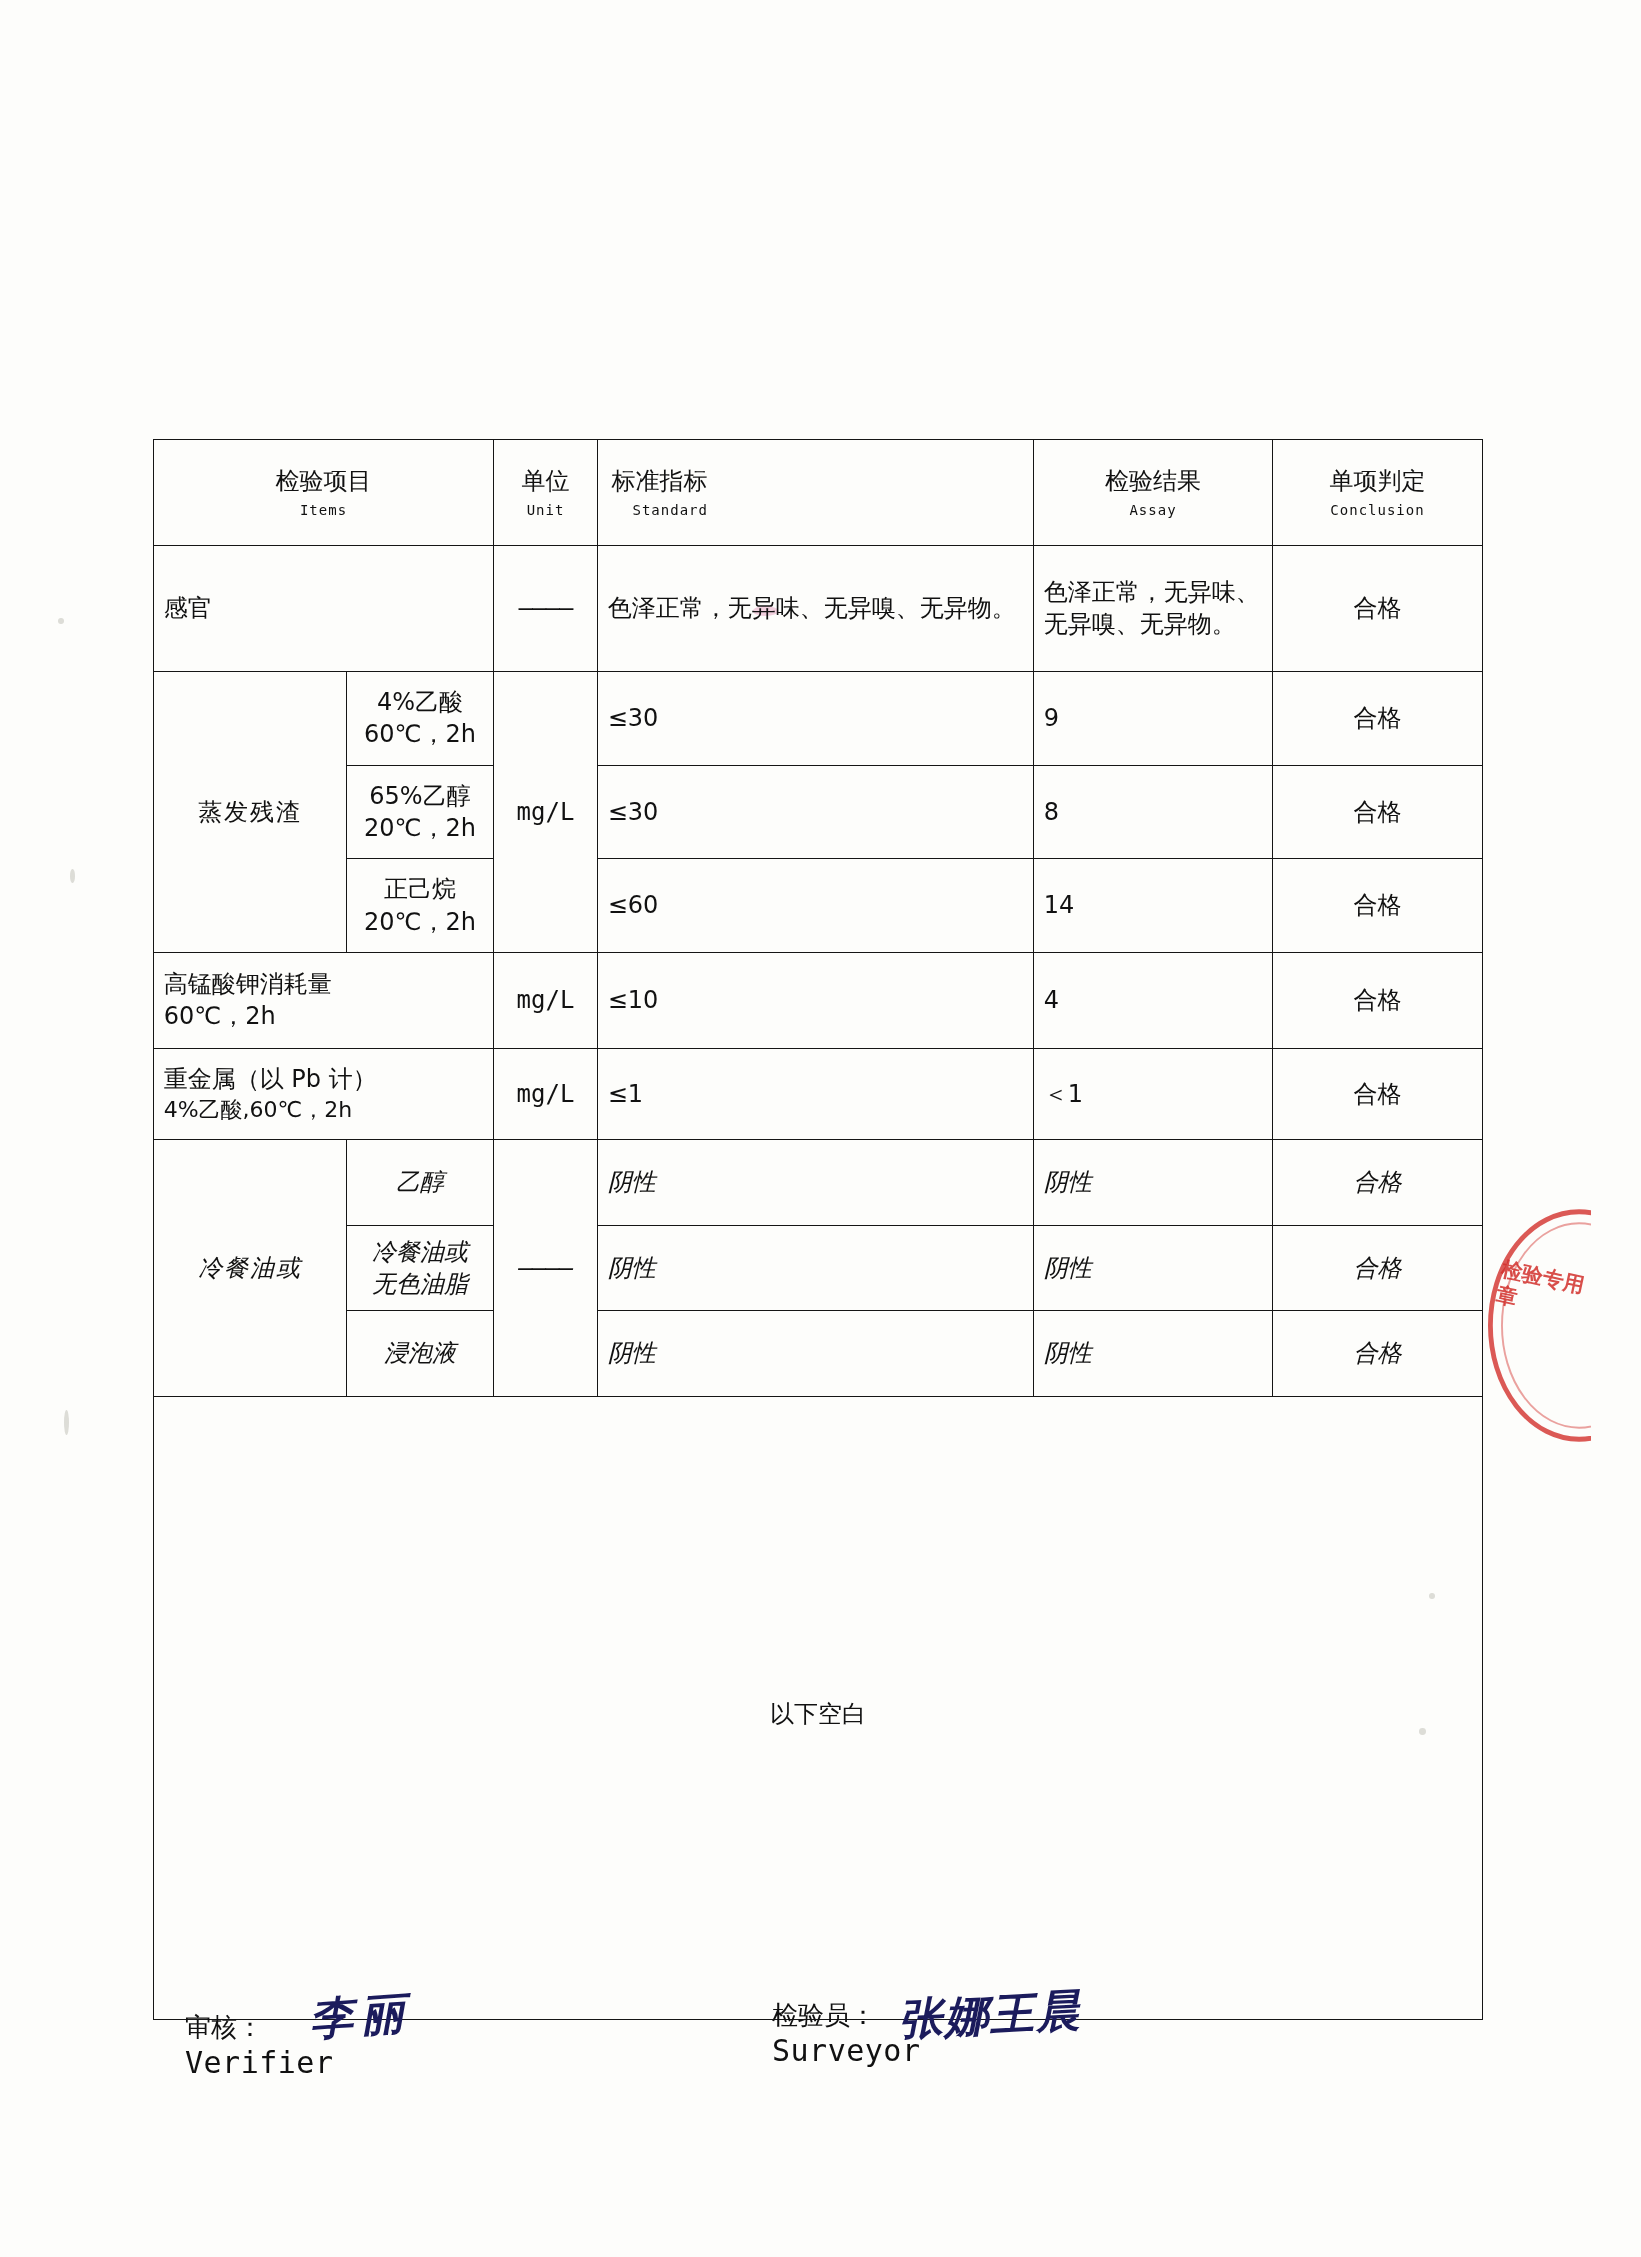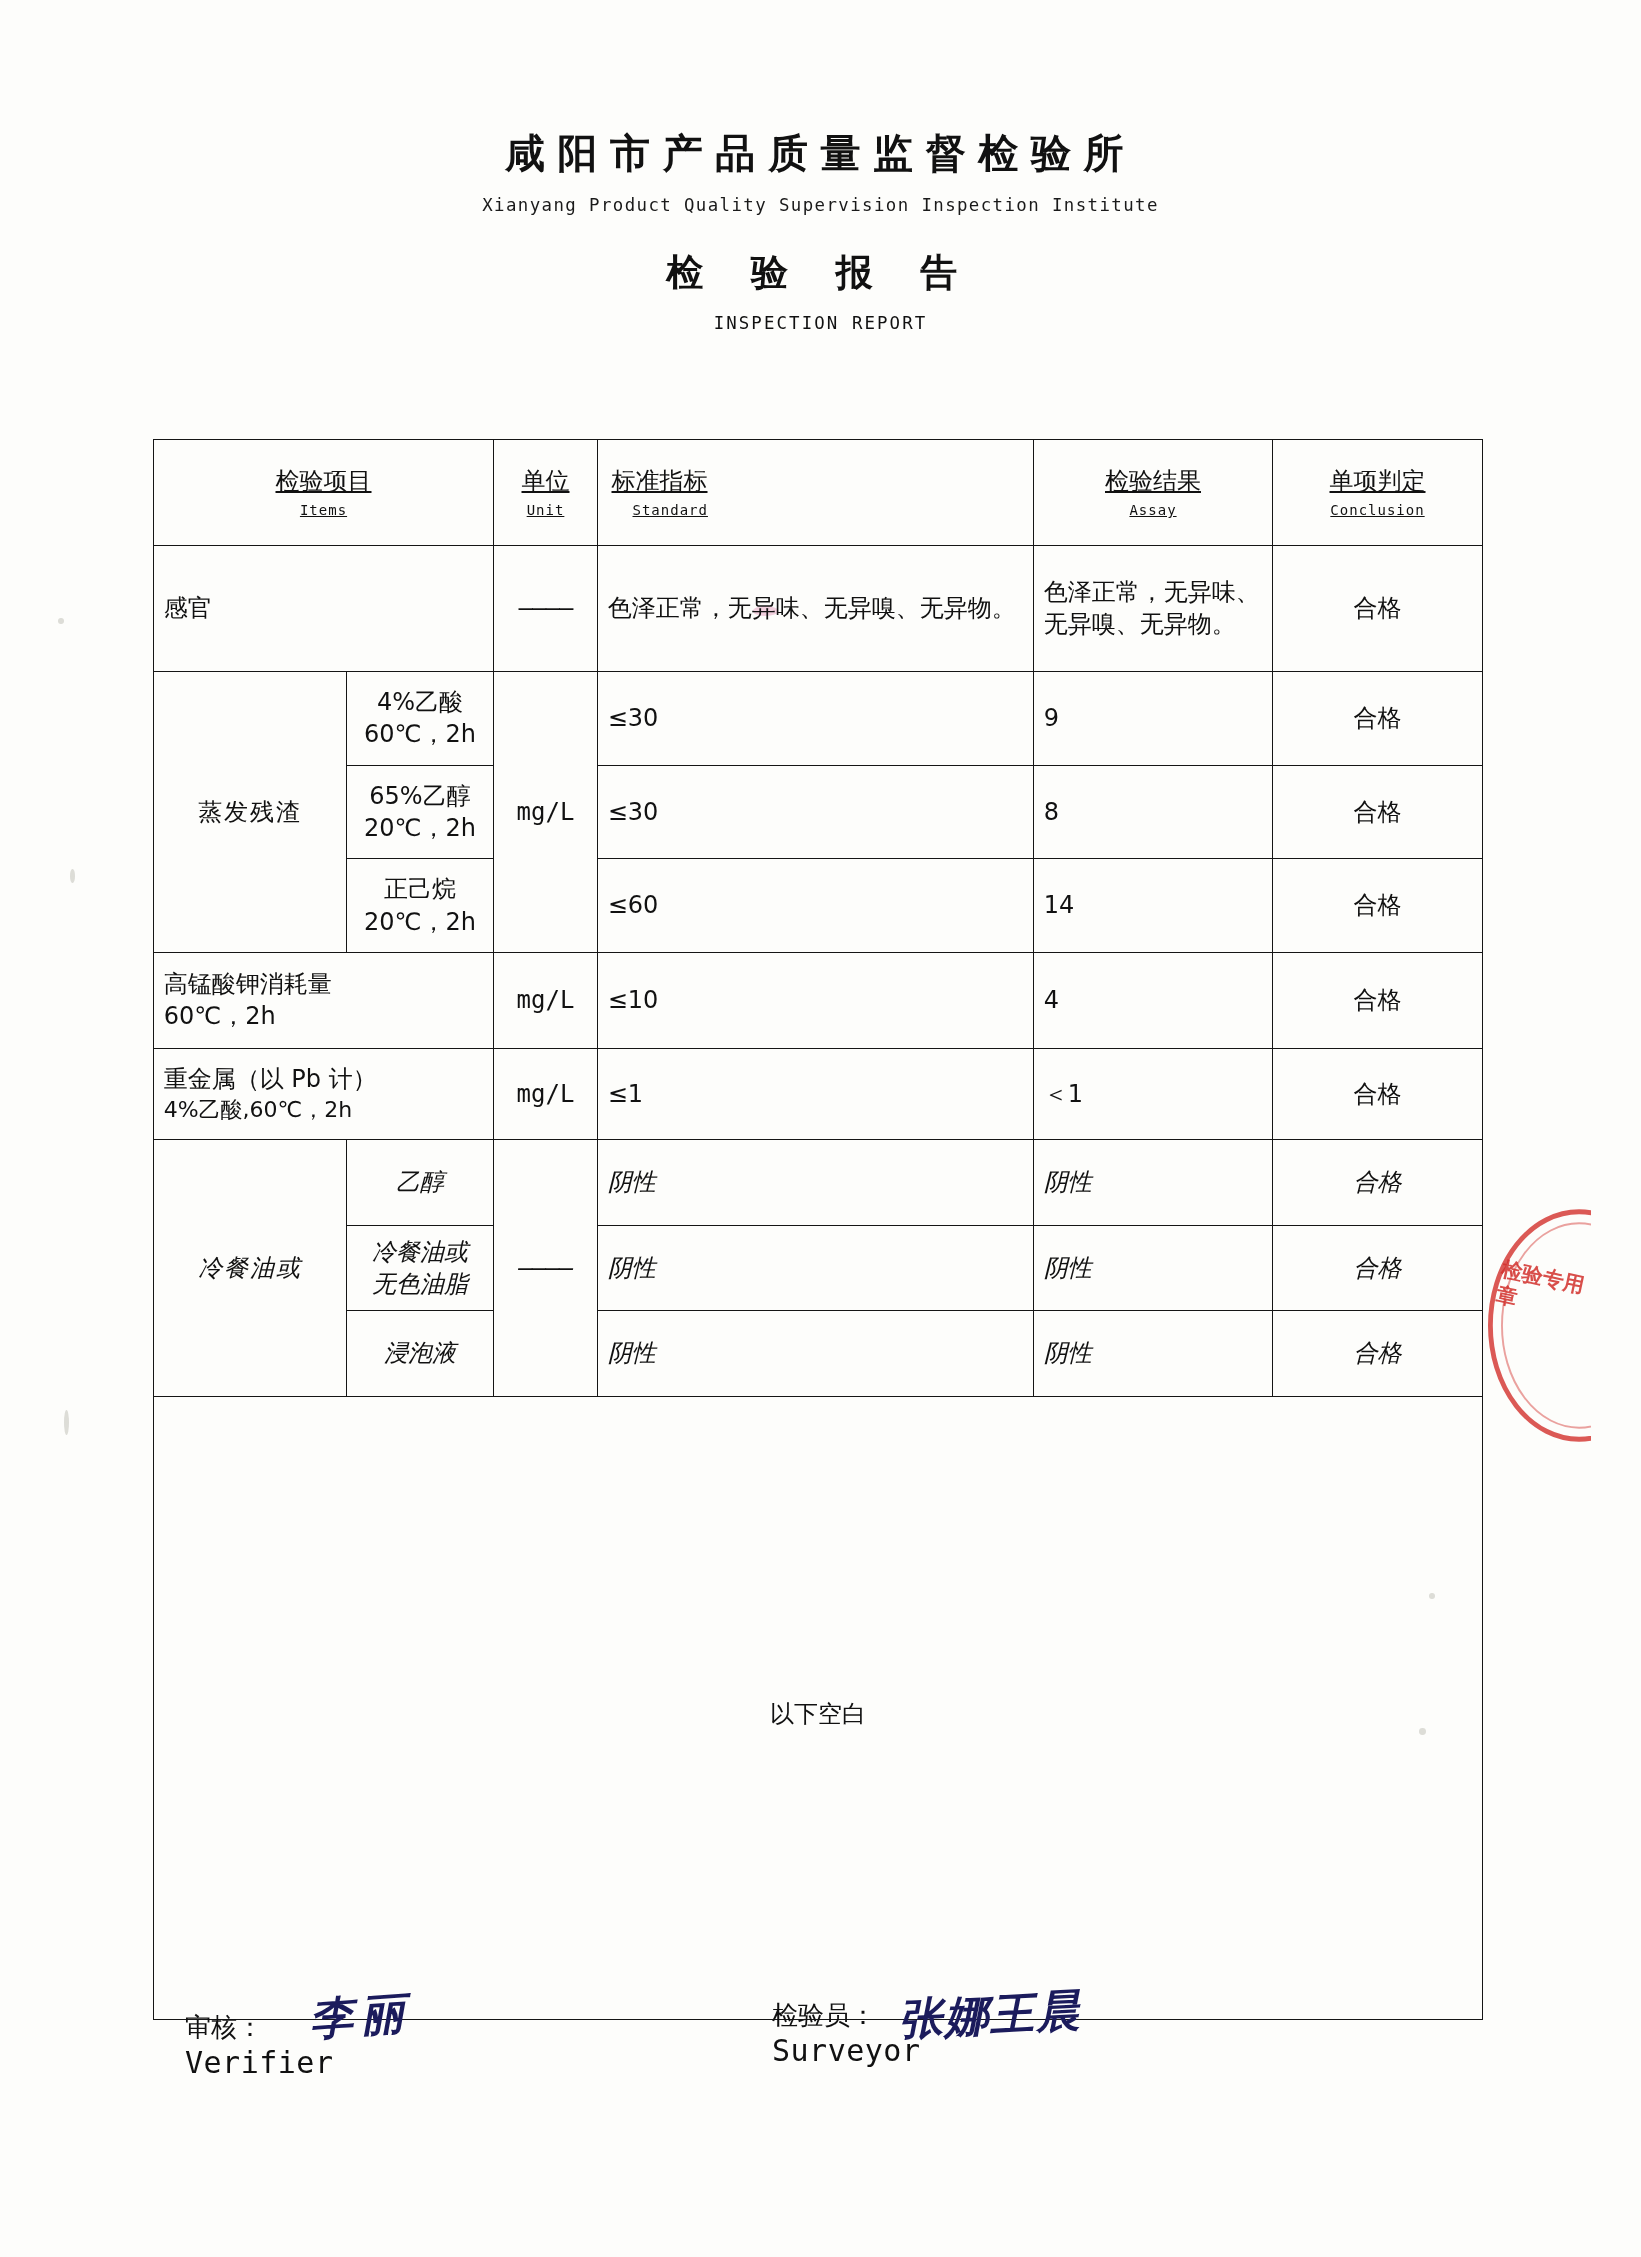--- a/index.html
+++ b/index.html
@@ -108,21 +108,20 @@
   .c-sub     { width: 147px; }
   .c-unit    { width: 104px; }
   .c-std     { width: 436px; }
   .c-assay   { width: 239px; }
   .c-concl   { width: 210px; }
 
   thead td {
     text-align: center;
     height: 93px;
     padding: 3.9px 5.8px;
-    text-decoration: underline;
   }
   .hd2 {
     display: block;
     font-family: "DejaVu Sans Mono", "Liberation Mono", monospace;
     font-size: 14px;
     letter-spacing: 1px;
     margin-top: 3.9px;
   }
   .hd-left {
     text-align: left !important;
@@ -243,26 +242,20 @@
 
 <div class="page">
 
   <div class="speck" style="left:58px;top:618px;width:5.8px;height:5.8px;"></div>
   <div class="speck" style="left:70px;top:869px;width:4.8px;height:13.5px;"></div>
   <div class="speck" style="left:64px;top:1410px;width:4.8px;height:25px;"></div>
   <div class="speck" style="left:1429px;top:1593px;width:5.8px;height:5.8px;"></div>
   <div class="speck" style="left:1419px;top:1728px;width:6.8px;height:6.8px;"></div>
   <div class="pink-smudge"></div>
 
-  <div class="header">
-    <div class="inst-cn">咸阳市产品质量监督检验所</div>
-    <div class="inst-en">Xianyang Product Quality Supervision Inspection Institute</div>
-    <div class="rep-cn">检 验 报 告</div>
-    <div class="rep-en">INSPECTION  REPORT</div>
-  </div>
 
 
   <div class="tbl-wrap">
     <table class="report">
       <colgroup>
         <col class="c-items">
           <col class="c-sub">
           <col class="c-unit">
         <col class="c-std">
           <col class="c-assay">

